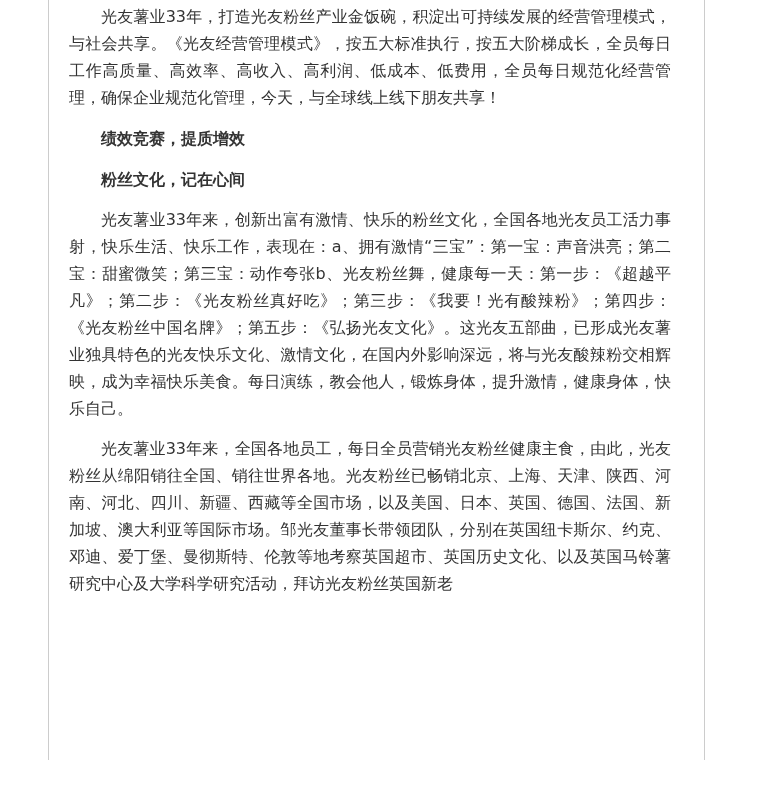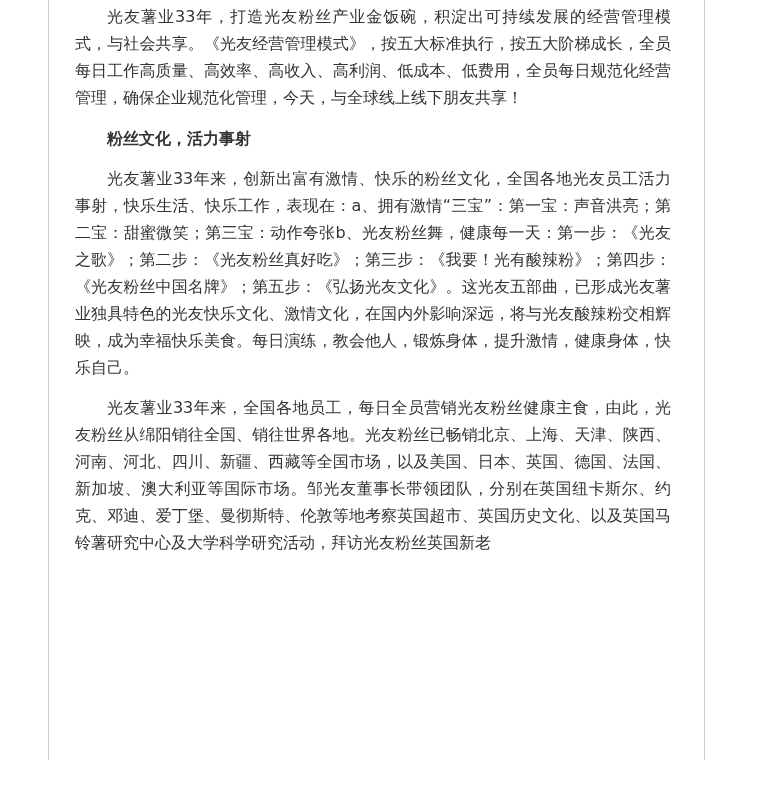--- a/index.html
+++ b/index.html
@@ -13,21 +13,21 @@
     overflow: hidden;
   }
   .content-frame {
     box-sizing: border-box;
     margin-left: 48px;
     width: 657px;
     height: 760px;
     overflow: hidden;
     border-left: 1px solid #cccccc;
     border-right: 1px solid #cccccc;
-    padding: 3px 33px 0 26px;
+    padding: 3px 33px 0 20px;
     background: #ffffff;
   }
   .article {
     font-family: "DejaVu Sans", "Liberation Sans", sans-serif;
     font-size: 16px;
     line-height: 27px;
     color: #333333;
     text-align: justify;
   }
   .article p.para {
@@ -46,23 +46,24 @@
     color: #333333;
   }
 </style>
 </head>
 <body>
 
 <div class="content-frame">
   <div class="article">
     <p class="para">光友薯业33年，打造光友粉丝产业金饭碗，积淀出可持续发展的经营管理模式，与社会共享。《光友经营管理模式》，按五大标准执行，按五大阶梯成长，全员每日工作高质量、高效率、高收入、高利润、低成本、低费用，全员每日规范化经营管理，确保企业规范化管理，今天，与全球线上线下朋友共享！</p>
 
+    <h3 class="section-heading">绩效竞赛，提质增效</h3>
 
 
-    <h3 class="section-heading">粉丝文化，活力事射</h3>
+    <h3 class="section-heading">粉丝文化，记在心间</h3>
 
-    <p class="para">光友薯业33年来，创新出富有激情、快乐的粉丝文化，全国各地光友员工活力事射，快乐生活、快乐工作，表现在：a、拥有激情“三宝”：第一宝：声音洪亮；第二宝：甜蜜微笑；第三宝：动作夸张b、光友粉丝舞，健康每一天：第一步：《光友之歌》；第二步：《光友粉丝真好吃》；第三步：《我要！光有酸辣粉》；第四步：《光友粉丝中国名牌》；第五步：《弘扬光友文化》。这光友五部曲，已形成光友薯业独具特色的光友快乐文化、激情文化，在国内外影响深远，将与光友酸辣粉交相辉映，成为幸福快乐美食。每日演练，教会他人，锻炼身体，提升激情，健康身体，快乐自己。</p>
+    <p class="para">光友薯业33年来，创新出富有激情、快乐的粉丝文化，全国各地光友员工活力事射，快乐生活、快乐工作，表现在：a、拥有激情“三宝”：第一宝：声音洪亮；第二宝：甜蜜微笑；第三宝：动作夸张b、光友粉丝舞，健康每一天：第一步：《超越平凡》；第二步：《光友粉丝真好吃》；第三步：《我要！光有酸辣粉》；第四步：《光友粉丝中国名牌》；第五步：《弘扬光友文化》。这光友五部曲，已形成光友薯业独具特色的光友快乐文化、激情文化，在国内外影响深远，将与光友酸辣粉交相辉映，成为幸福快乐美食。每日演练，教会他人，锻炼身体，提升激情，健康身体，快乐自己。</p>
 
 
 
     <p class="para">光友薯业33年来，全国各地员工，每日全员营销光友粉丝健康主食，由此，光友粉丝从绵阳销往全国、销往世界各地。光友粉丝已畅销北京、上海、天津、陕西、河南、河北、四川、新疆、西藏等全国市场，以及美国、日本、英国、德国、法国、新加坡、澳大利亚等国际市场。邹光友董事长带领团队，分别在英国纽卡斯尔、约克、邓迪、爱丁堡、曼彻斯特、伦敦等地考察英国超市、英国历史文化、以及英国马铃薯研究中心及大学科学研究活动，拜访光友粉丝英国新老</p>
   </div>
 </div>
 
 </body></html>

